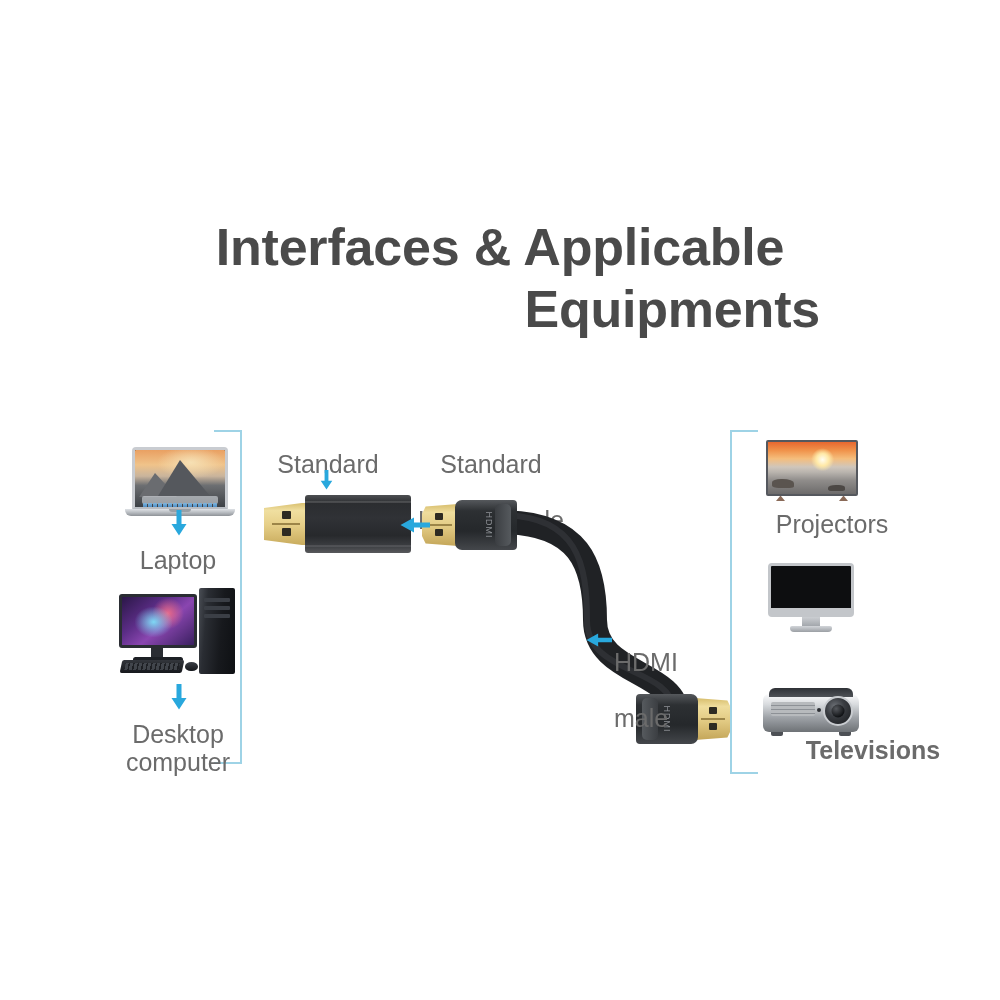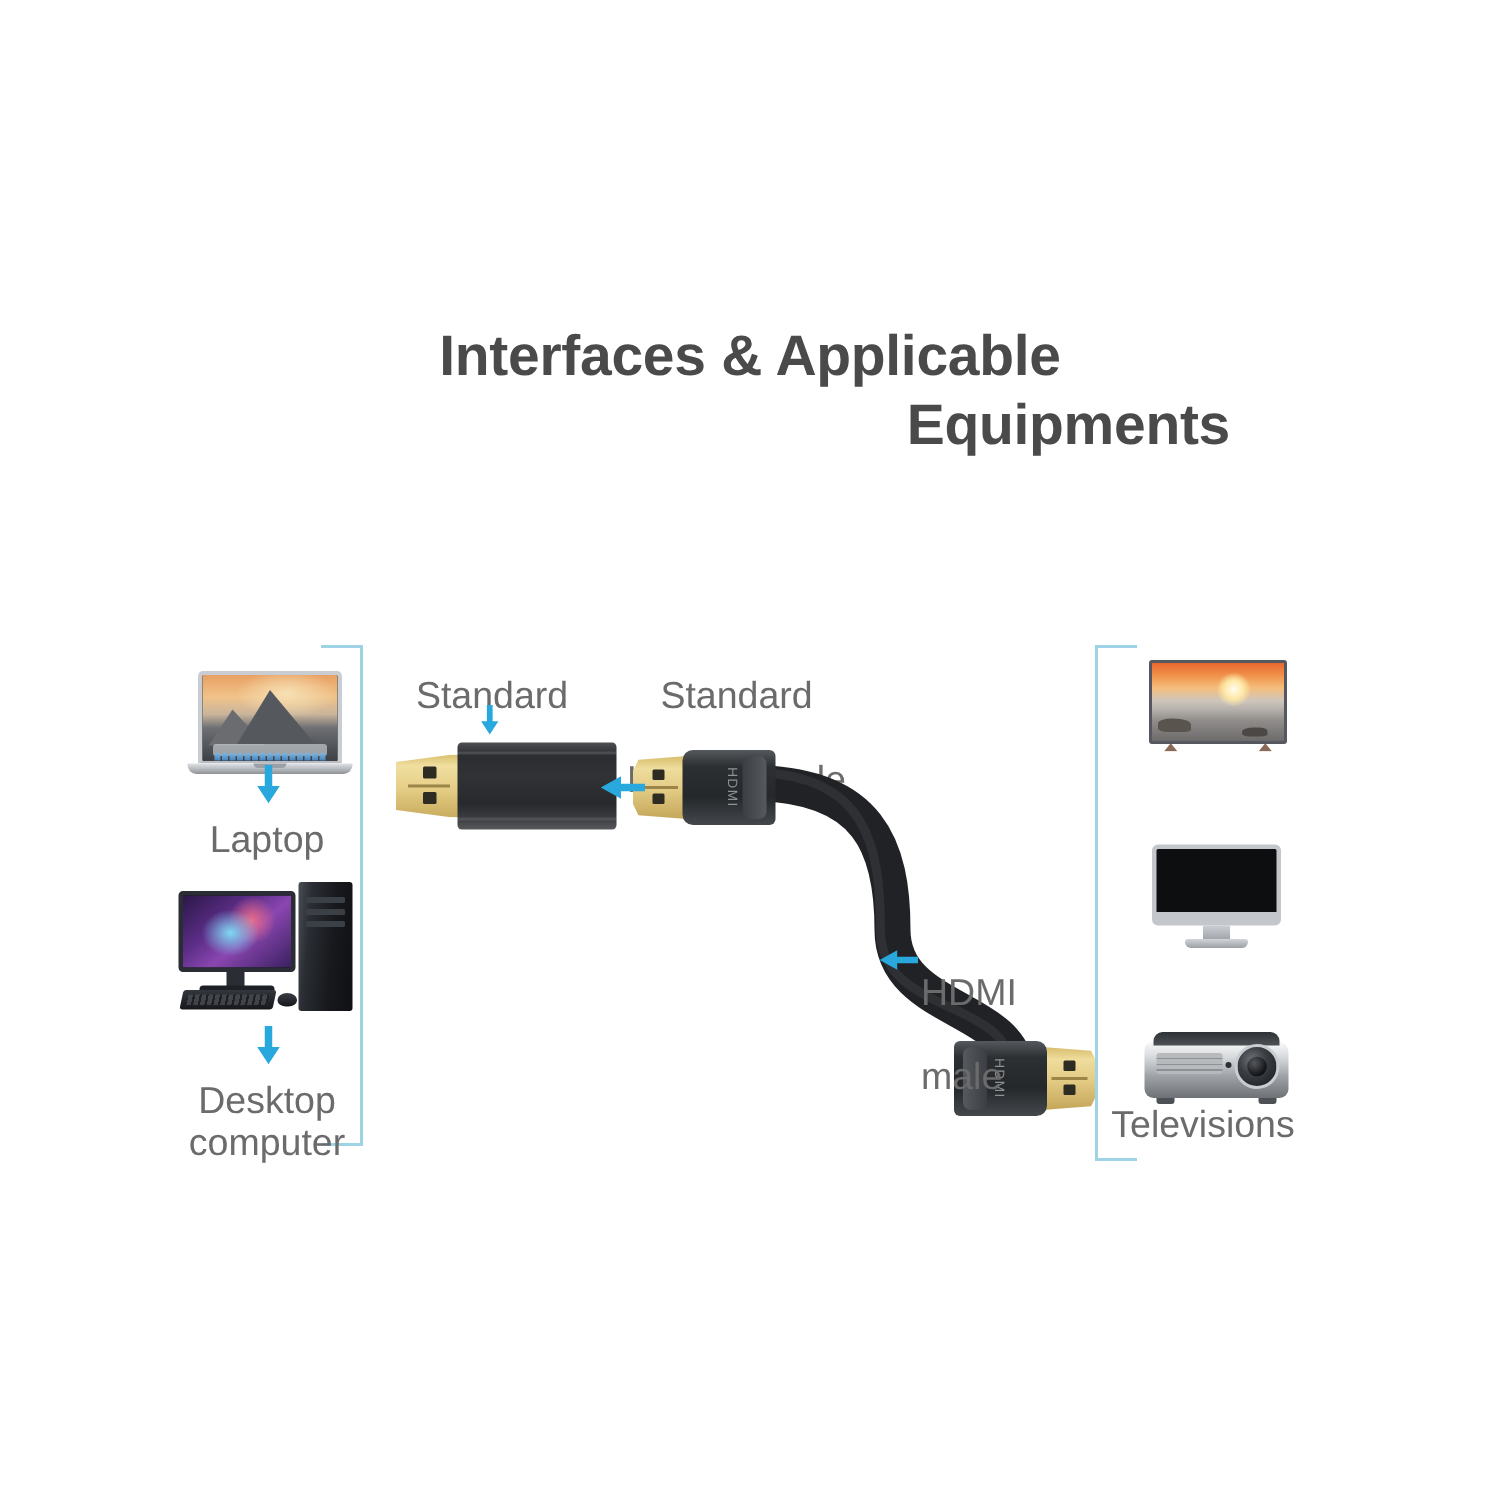--- a/index.html
+++ b/index.html
@@ -25,21 +25,21 @@
     height: 1000px;
   }
 
   
   .title {
     position: absolute;
     left: 180px;
     top: 216px;
     width: 640px;
     text-align: center;
-    font-size: 38px;
+    font-size: 52px;
     font-weight: bold;
     line-height: 1.2;
     color: #4a4a4a;
     letter-spacing: -0.2px;
   }
   .title .l2 { display: block; text-align: right; }
 
   
   .lbl {
     position: absolute;
@@ -594,34 +594,35 @@
   <div class="bracket bracket-right" style="left:730px; top:430px; width:26px; height:340px;"></div>
 
   <div class="device" style="left:766px; top:440px; width:92px; height:62px;">
     <div class="tv-frame">
       <div class="tv-scene"></div>
       <div class="tv-rock"></div>
       <div class="tv-rock2"></div>
     </div>
     <div class="tv-legs"></div>
   </div>
+  <div class="lbl" style="left:742px; top:510px; width:180px;">Projectors</div>
 
   <div class="device" style="left:768px; top:563px; width:86px; height:70px;">
     <div class="imac-frame">
       <div class="imac-wall"></div>
     </div>
     <div class="imac-neck"></div>
     <div class="imac-foot"></div>
   </div>
 
   <div class="device" style="left:763px; top:688px; width:96px; height:50px;">
     <div class="proj-body"></div>
     <div class="proj-top"></div>
     <div class="proj-vent"></div>
     <div class="proj-dot"></div>
     <div class="proj-lens-out">
       <div class="proj-lens-in"></div>
     </div>
     <div class="proj-feet"></div>
   </div>
-  <div class="lbl" style="left:707px; top:736px; width:190px;">Televisions</div>
+  <div class="lbl" style="left:778px; top:736px; width:190px;font-weight:bold;">Televisions</div>
 
 </div>
 
 </body></html>

